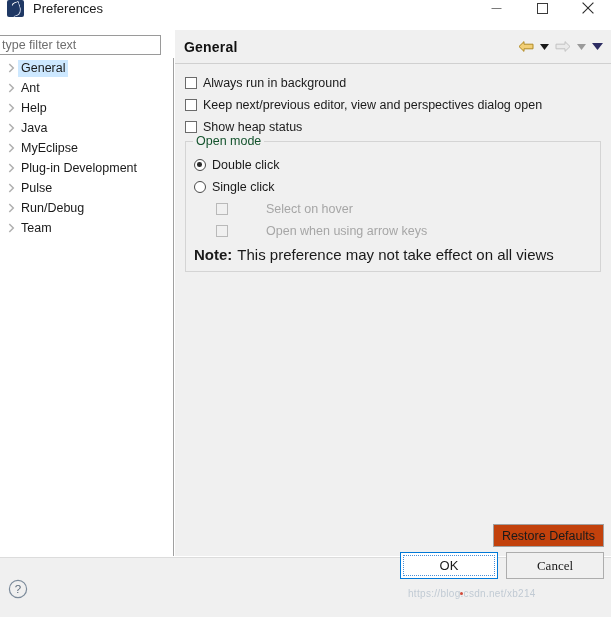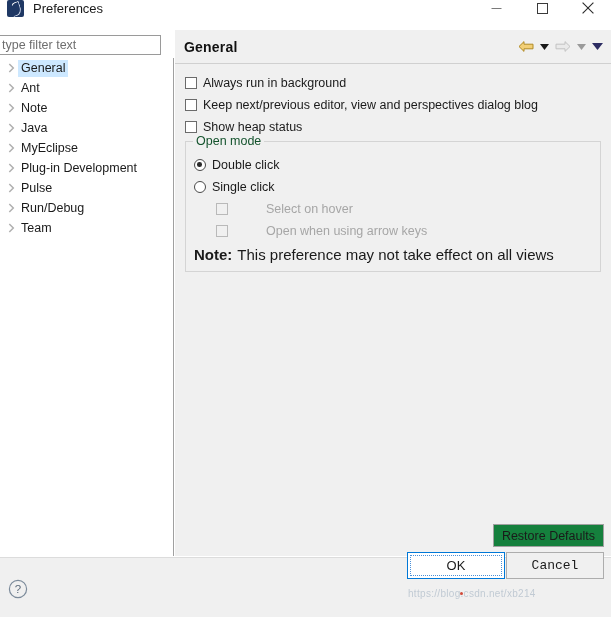--- a/index.html
+++ b/index.html
@@ -224,21 +224,21 @@
   
   .panel-buttons {
     position: absolute;
     right: 7px; bottom: 9px;
     display: flex;
     gap: 8px;
   }
   .btn {
     min-width: 96px;
     height: 23px;
-    background: #15803d;
+    background: #c2410c;
     border: 1px solid #a0a0a0;
     box-sizing: border-box;
     font-family: "Liberation Sans", sans-serif;
     font-size: 12.5px;
     color: #1a1a1a;
     display: flex;
     align-items: center;
     justify-content: center;
     padding: 0 8px;
     white-space: nowrap;
@@ -255,21 +255,21 @@
   }
   .help-icon {
     position: absolute;
     left: 8px; top: 579px;
     width: 20px; height: 20px;
   }
   .dialog-buttons {
     position: absolute;
     right: 7px; top: 552px;
     display: flex;
-    gap: 1px;
+    gap: 8px;
   }
   .btn-default {
     width: 98px;
     height: 27px;
     background: #ffffff;
     border: 1.6px solid #0078d7;
     box-sizing: border-box;
     font-family: "Liberation Sans", sans-serif;
     font-size: 13px;
     color: #1a1a1a;
@@ -283,21 +283,21 @@
     position: absolute;
     left: 2px; top: 2px; right: 2px; bottom: 2px;
     border: 1px dotted #4a90d9;
   }
   .btn-cancel {
     width: 98px;
     height: 27px;
     background: #f0f0f0;
     border: 1px solid #adadad;
     box-sizing: border-box;
-    font-family: Liberation Mono, monospace;
+    font-family: Liberation Serif, serif;
     font-size: 13px;
     color: #1a1a1a;
     display: flex;
     align-items: center;
     justify-content: center;
   }
 
   
   .watermark {
     position: absolute;
@@ -365,21 +365,21 @@
     </span>
     <span class="tree-label">Ant</span>
   </div>
 
   <div class="tree-item">
     <span class="tree-arrow">
       <svg width="7" height="10" viewBox="0 0 7 10">
           <polyline points="1.3,1 5.3,5 1.3,9" fill="none" stroke="#b0b0b0" stroke-width="1.5"></polyline>
         </svg>
     </span>
-    <span class="tree-label">Note</span>
+    <span class="tree-label">Help</span>
   </div>
 
   <div class="tree-item">
     <span class="tree-arrow">
       <svg width="7" height="10" viewBox="0 0 7 10">
           <polyline points="1.3,1 5.3,5 1.3,9" fill="none" stroke="#b0b0b0" stroke-width="1.5"></polyline>
         </svg>
     </span>
     <span class="tree-label">Java</span>
   </div>
@@ -466,21 +466,21 @@
 
   <div class="content-body">
 
     <div class="check-row">
       <span class="cbox"></span>
       <span class="check-label">Always run in background</span>
     </div>
 
     <div class="check-row">
       <span class="cbox"></span>
-      <span class="check-label">Keep next/previous editor, view and perspectives dialog blog</span>
+      <span class="check-label">Keep next/previous editor, view and perspectives dialog open</span>
     </div>
 
     <div class="check-row">
       <span class="cbox"></span>
       <span class="check-label">Show heap status</span>
     </div>
 
     <div class="groupbox">
       <div class="groupbox-title">Open mode</div>
 

